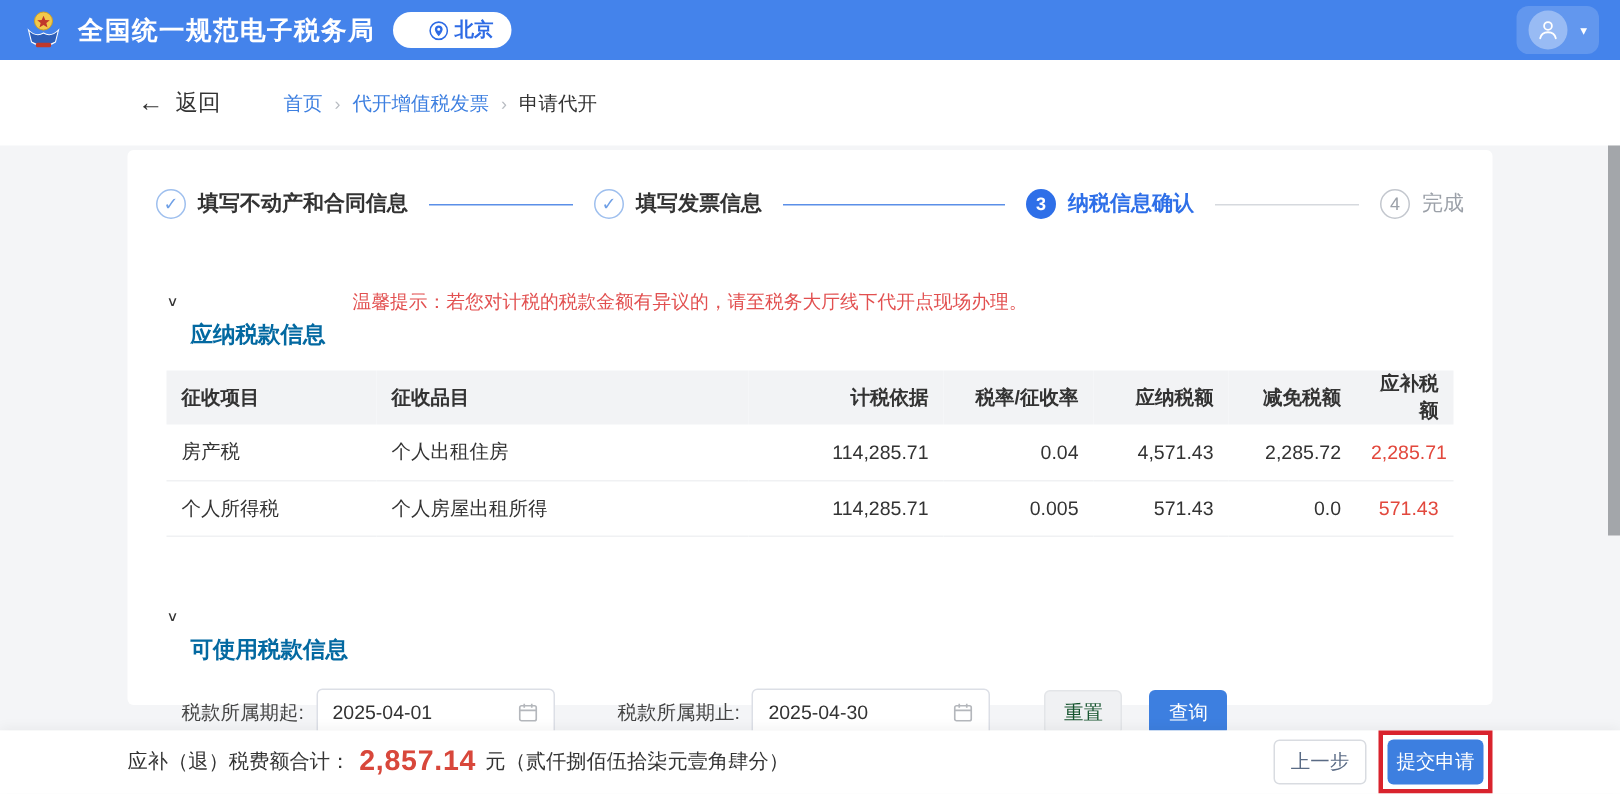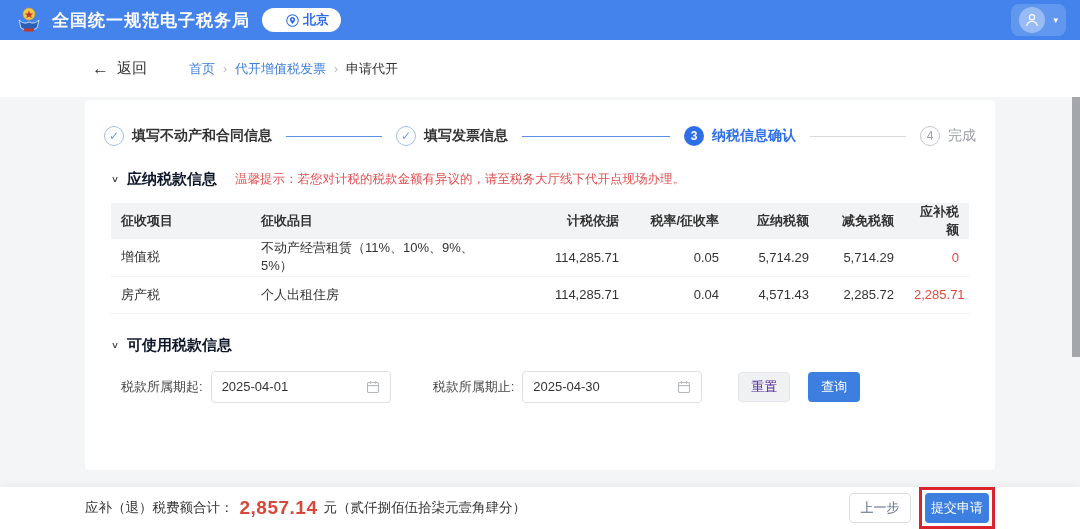--- a/index.html
+++ b/index.html
@@ -42,42 +42,42 @@
   .step-label.current { color:#2E6FE8; }
   .step-label.pending { color:#9BA0A8; font-weight:normal; }
   .connector { height:1px; margin:0 14px; }
   .connector.blue { background:#5B8FE8; width:96px; }
   .connector.blue.wide { width:148px; }
   .connector.gray { background:#D6D9DE; width:96px; }
 
   
   .sec-head { display:flex; align-items:center; padding:20px 26px 0; gap:8px; }
   .chev { font-size:11px; color:#333; transform:scaleY(.8); }
-  .sec-title { font-size:15px; font-weight:bold; color:#0f172a; }
+  .sec-title { font-size:15px; font-weight:bold; color:#0369a1;margin-top:44px; }
   .warning { font-size:12.5px; color:#E25050; margin-left:10px; }
 
   
   table { border-collapse:collapse; margin:14px 26px 0; width:858px; table-layout:fixed; }
   th { background:#f2f3f5; height:34px; font-size:13px; color:#333; font-weight:bold; padding:0 10px; }
   td { height:37px; font-size:13px; color:#333; padding:0 10px; border-bottom:1px solid #f0f1f3; }
   .left { text-align:left; }
   .num { text-align:right; }
   .red { color:#E2483D; }
   col.c1{width:140px;} col.c2{width:248px;} col.c3{width:130px;} col.c4{width:100px;}
   col.c5{width:90px;} col.c6{width:85px;} col.c7{width:65px;}
 
   
   .form-row { display:flex; align-items:center; padding:16px 26px 0 36px; gap:8px; }
   .fld-label { font-size:13px; color:#444; }
-  .date-input { width:180px; height:32px; border:1px solid #dcdfe6; border-radius:4px; background:#fff;
+  .date-input { width:159px; height:32px; border:1px solid #dcdfe6; border-radius:4px; background:#fff;
                 display:flex; align-items:center; justify-content:space-between; padding:0 10px; cursor:pointer; }
   .date-input .val { font-size:13px; color:#333; }
   .gap { width:26px; }
   .btn { height:30px; border-radius:4px; font-size:13px; display:flex; align-items:center; justify-content:center; cursor:pointer; }
-  .btn-reset { background:#f0f1f3; border:1px solid #e3e5e8; color:#4c1d95; width:52px; margin-left:28px; }
+  .btn-reset { background:#f0f1f3; border:1px solid #e3e5e8; color:#14532d; width:52px; margin-left:28px; }
   .btn-query { background:#3D7FE0; color:#fff; width:52px; margin-left:10px;text-align:center; }
 
   
   .footer { position:absolute; bottom:0; left:0; right:0; height:42px; background:#fff;
             box-shadow:0 -2px 8px rgba(0,0,0,.05); display:flex; align-items:center; padding:1px 85px; }
   .total-label { font-size:13.5px; color:#333; }
   .total-value { font-size:19px; font-weight:bold; color:#D8473B; margin:0 6px; letter-spacing:.5px; }
   .total-unit { font-size:13.5px; color:#333; }
   .footer-btns { margin-left:auto; display:flex; align-items:center; }
   .btn-prev { width:62px; height:30px; background:#fff; border:1px solid #d9dce1; color:#5A6B85; }
@@ -179,36 +179,36 @@
             <th class="left">征收品目</th>
             <th class="num">计税依据</th>
             <th class="num">税率/征收率</th>
             <th class="num">应纳税额</th>
             <th class="num">减免税额</th>
             <th class="num">应补税额</th>
           </tr>
         </thead>
       <tbody id="tax-tbody">
           <tr>
-            <td class="left">增值税</td>
-            <td class="left">不动产经营租赁（11%、10%、9%、5%）</td>
-            <td class="num">114,285.71</td>
-            <td class="num">0.05</td>
-            <td class="num">5,714.29</td>
-            <td class="num">5,714.29</td>
-            <td class="num red">0</td>
-          </tr>
-          <tr>
             <td class="left">房产税</td>
             <td class="left">个人出租住房</td>
             <td class="num">114,285.71</td>
             <td class="num">0.04</td>
             <td class="num">4,571.43</td>
             <td class="num">2,285.72</td>
             <td class="num red">2,285.71</td>
+          </tr>
+          <tr>
+            <td class="left">个人所得税</td>
+            <td class="left">个人房屋出租所得</td>
+            <td class="num">114,285.71</td>
+            <td class="num">0.005</td>
+            <td class="num">571.43</td>
+            <td class="num">0.0</td>
+            <td class="num red">571.43</td>
           </tr>
         </tbody>
     </table>
 
     <div class="sec-head" style="padding-top:22px;">
       <span class="chev">∨</span>
       <span class="sec-title">可使用税款信息</span>
     </div>
 
     <div class="form-row">

